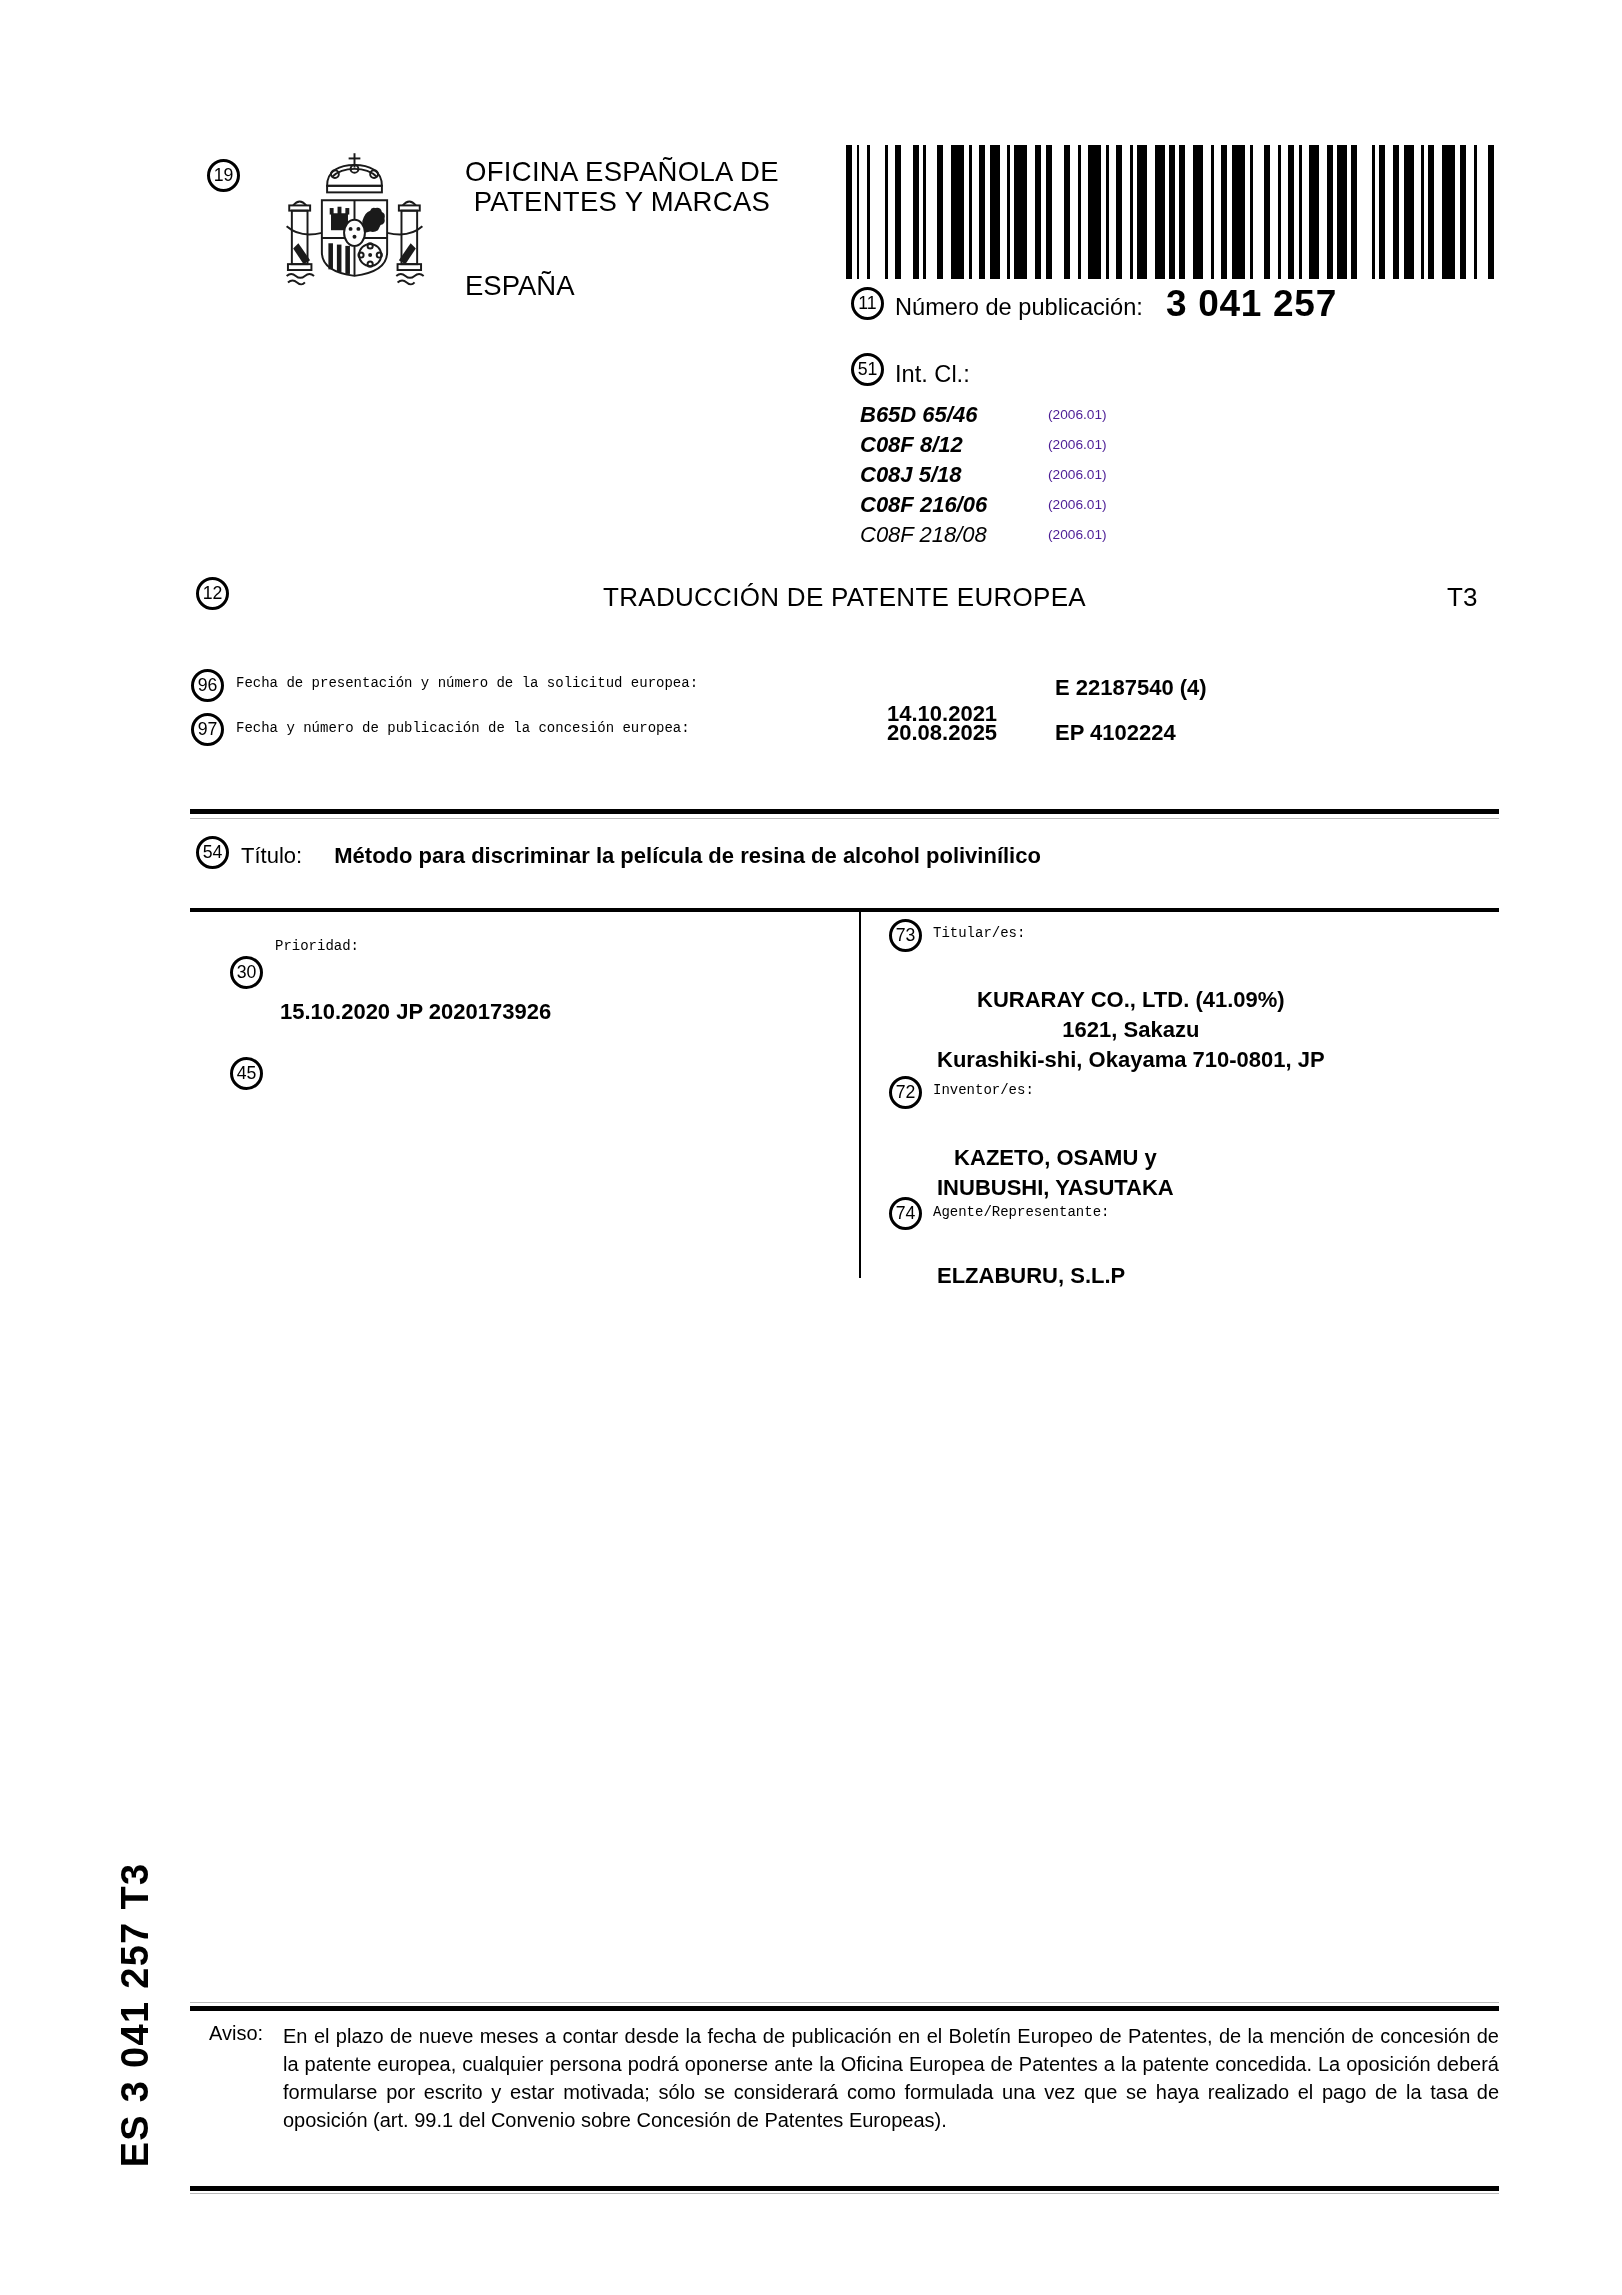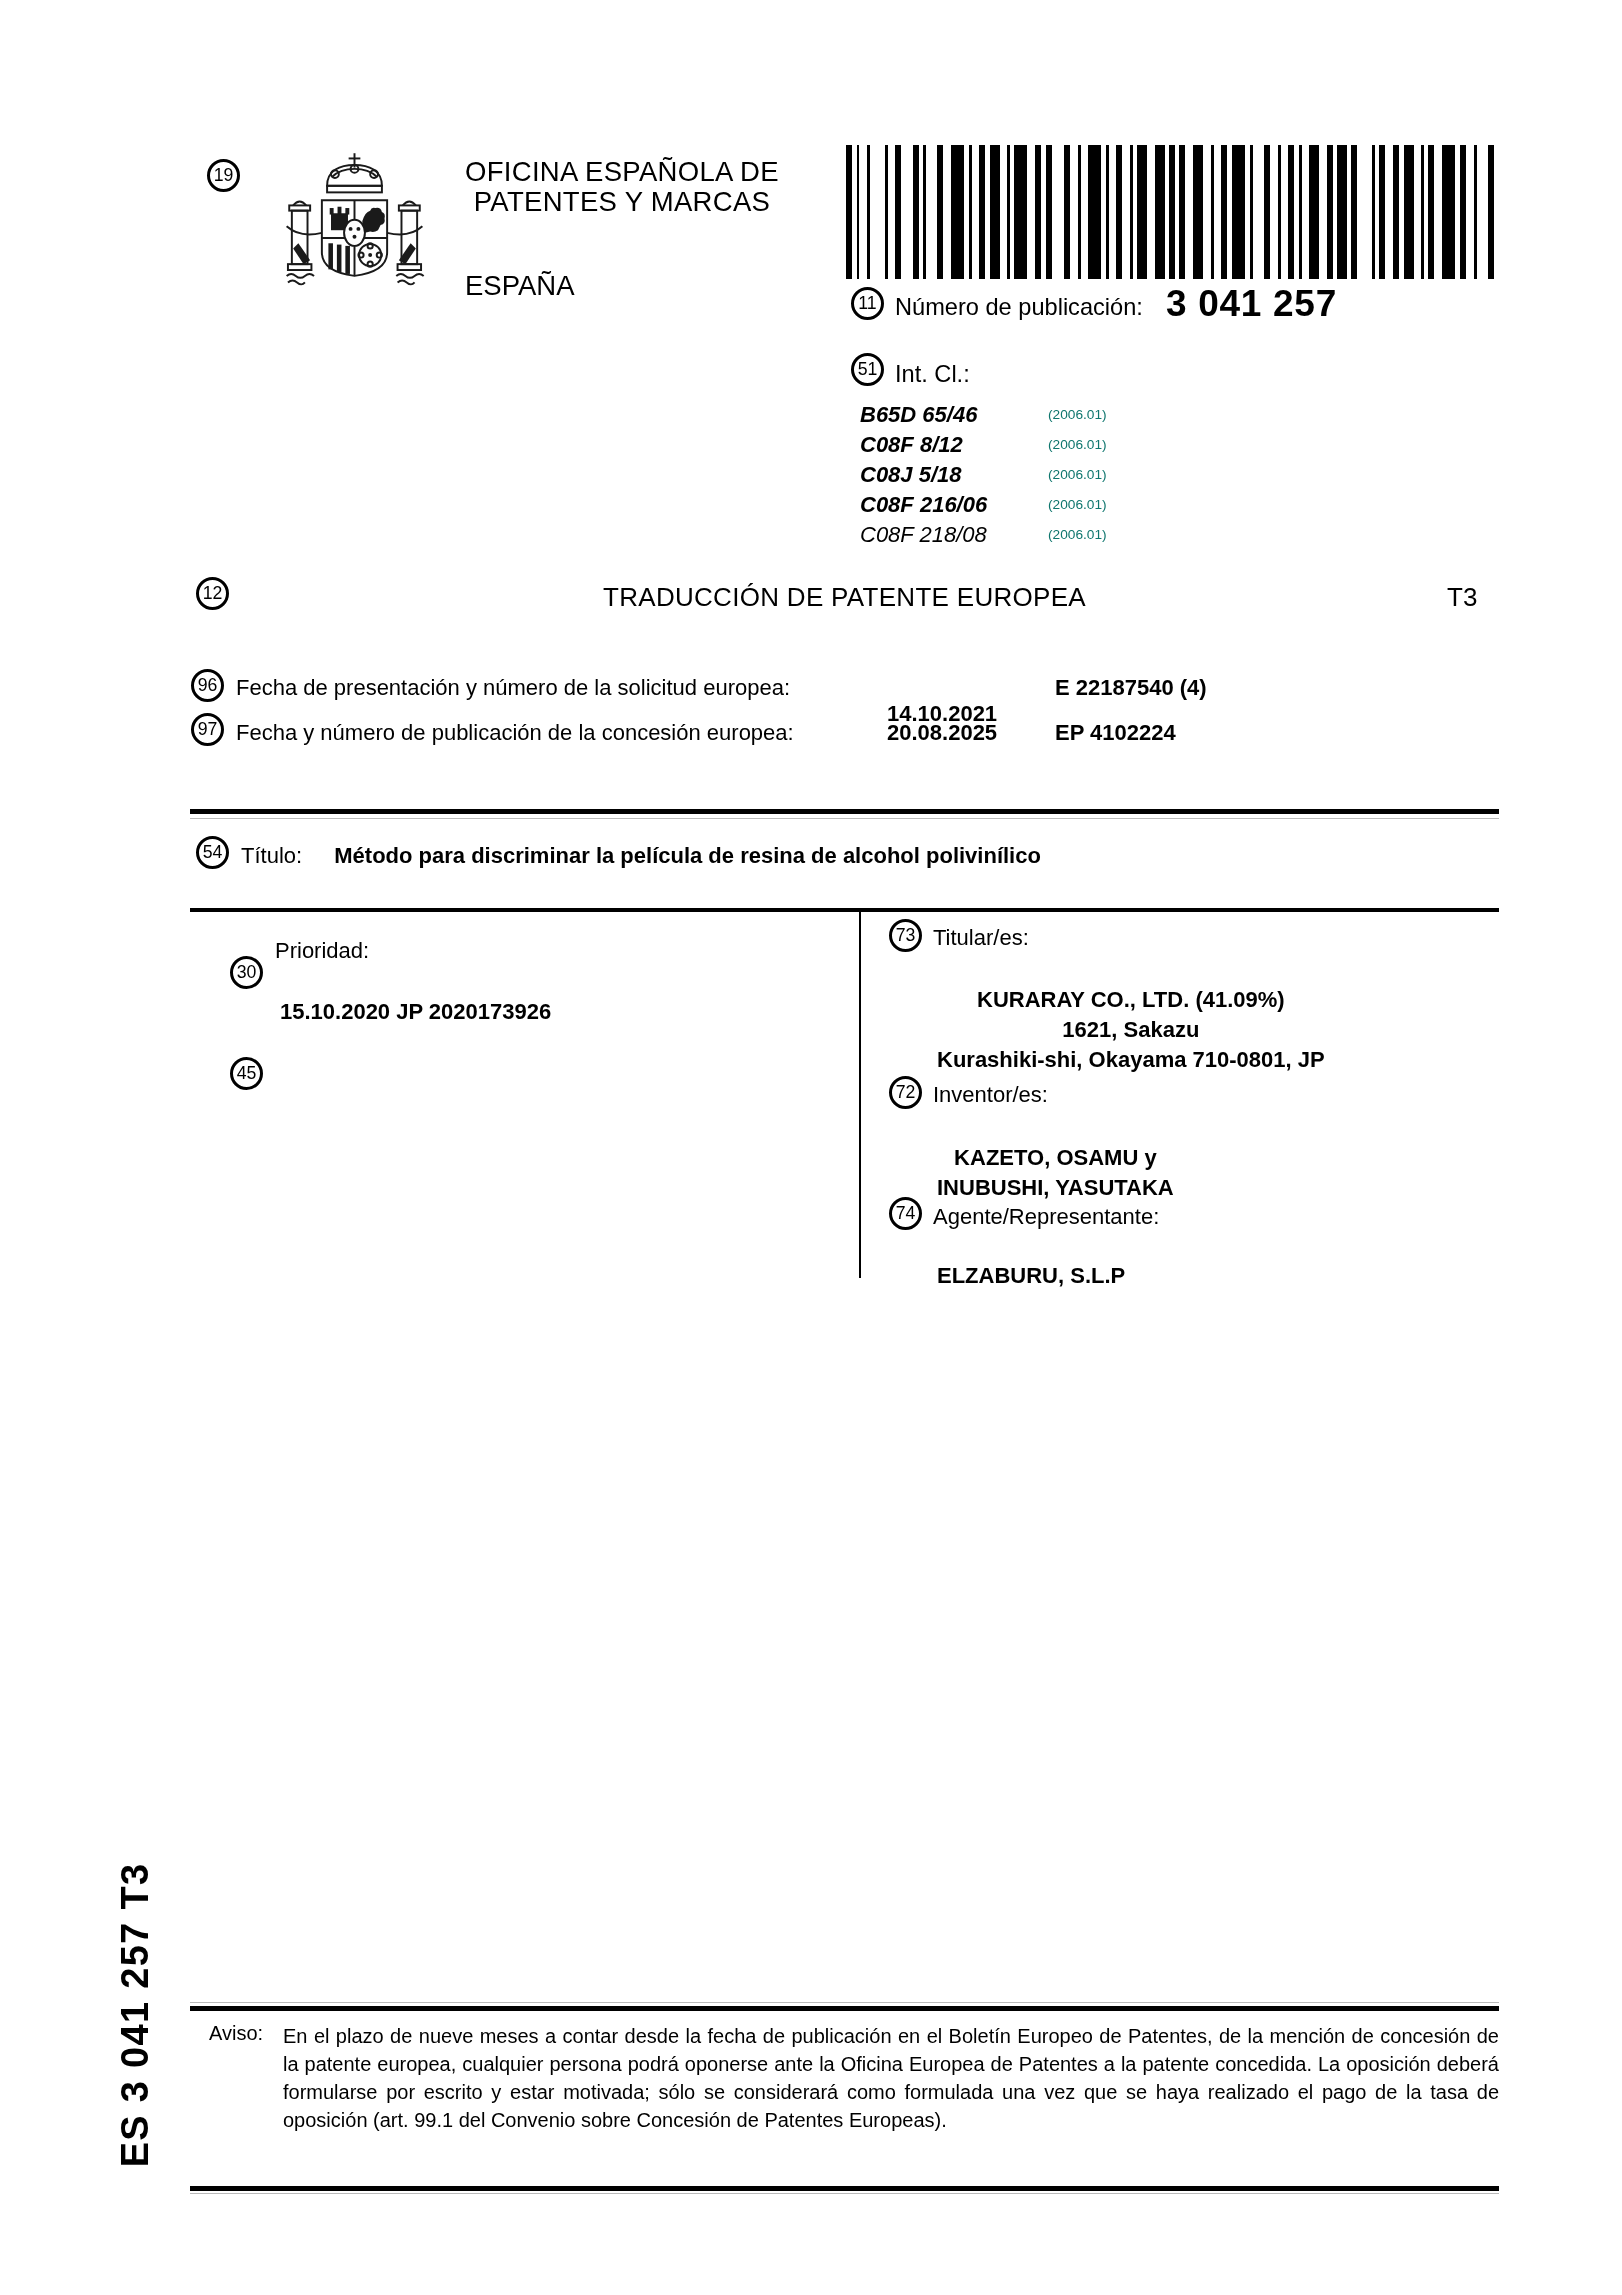--- a/index.html
+++ b/index.html
@@ -11,24 +11,24 @@
     position:absolute; width:33px; height:33px; border:3.3px solid #000; border-radius:50%;
     display:flex; align-items:center; justify-content:center;
     font-size:17.7px; line-height:1; background:#fff; box-sizing:border-box;
   }
   .hdr-office { font-size:27.5px; line-height:30px; letter-spacing:0.3px; }
   .espana { font-size:27.5px; }
   .pub-label { font-size:23.6px; }
   .pub-num { font-size:37px; font-weight:bold; letter-spacing:0.7px; }
   .intcl-label { font-size:23.6px; }
   .ipc-row { position:absolute; font-size:22px; font-style:italic; }
-  .ipc-ver { position:absolute; font-size:13.7px; font-style:normal; font-weight:normal; color:#0f766e; }
+  .ipc-ver { position:absolute; font-size:13.7px; font-style:normal; font-weight:normal; color:#4c1d95; }
   .doc-title { font-size:26px; letter-spacing:0.3px; }
   .kind { font-size:26px; }
-  .lbl { font-size:22px; }
+  .lbl { font-size:14px;font-family:Liberation Mono, monospace; }
   .val { font-size:22px; font-weight:bold; }
   .lines { font-size:22px; line-height:30px; }
   .lines .bold { font-weight:bold; }
   .rule { position:absolute; background:#000; }
   .rule-soft { position:absolute; background:#b9b9b9; }
   .vline { position:absolute; width:2px; background:#000; }
   .titulo-line { font-size:22px; }
   .titulo-line b { font-weight:bold; }
   .aviso-par { font-size:20px; line-height:28px; text-align:justify; }
   .aviso-lbl { font-size:20px; }

